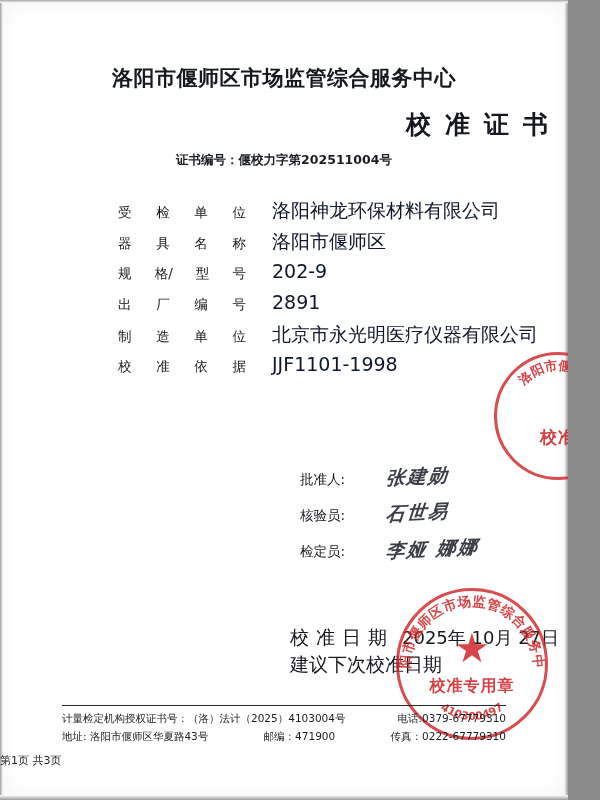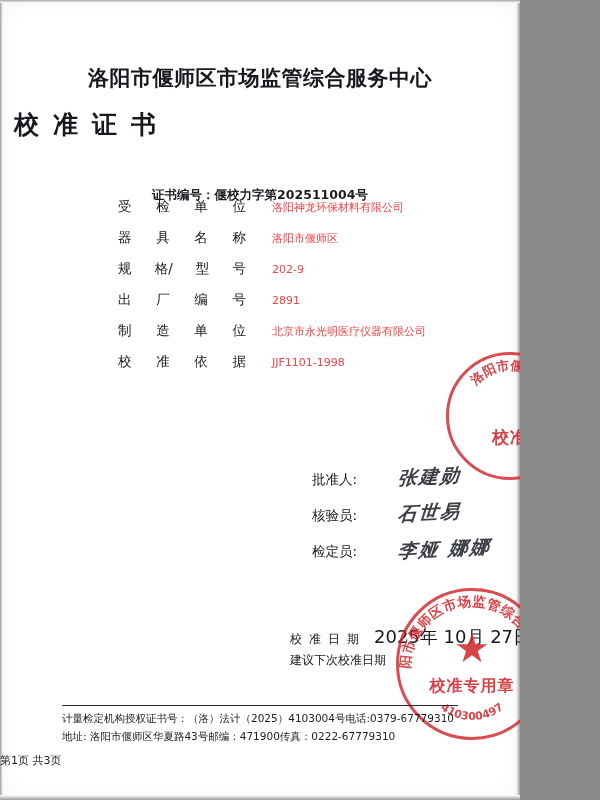--- a/index.html
+++ b/index.html
@@ -8,21 +8,21 @@
     background: #8a8a8a;
   }
   body {
     width: 600px;
     height: 800px;
     overflow: hidden;
     font-family: "Liberation Sans", sans-serif;
   }
   .page {
     position: relative;
-    width: 520px;
+    width: 568px;
     height: 800px;
     background: #ffffff;
     box-sizing: border-box;
     overflow: hidden;
   }
   
   .page::before {
     content: "";
     position: absolute;
     left: 0; top: 0; right: 0; bottom: 0;
@@ -44,40 +44,39 @@
     top: 64px;
     text-align: center;
     font-family: "DejaVu Sans", sans-serif;
     font-weight: bold;
     font-size: 21px;
     letter-spacing: 0.5px;
     color: #15181c;
   }
   .doc-subtitle {
     position: absolute;
-    left: 0; right: 16px;
+    left: 0; right: 6px;
     top: 108px;
-    text-align: left;
+    text-align: right;
     font-family: "DejaVu Sans", sans-serif;
     font-weight: bold;
     font-size: 25px;
     letter-spacing: 14px;
     text-indent: 14px;
     color: #15181c;
   }
   .cert-no {
     position: absolute;
     left: 0; right: 0;
     top: 152px;
     text-align: center;
     font-family: "DejaVu Sans", sans-serif;
     font-size: 12.5px;
     font-weight: bold;
     color: #1a1d21;
-    margin-top: 35px;
   }
 
   .fields {
     position: absolute;
     left: 118px;
     top: 198px;
     width: 400px;
   }
   .field-row {
     display: flex;
@@ -90,36 +89,35 @@
     font-family: "DejaVu Sans", sans-serif;
     font-size: 13.5px;
     color: #15181c;
     display: flex;
     justify-content: space-between;
     letter-spacing: 0px;
   }
   .field-label span { display: inline-block; }
   .field-value {
     font-family: "DejaVu Sans", sans-serif;
-    font-size: 11px;
-    color: #ef4444;
+    font-size: 19px;
+    color: #0f172a;
     padding-left: 26px;
     white-space: nowrap;
   }
 
   .sig-block {
     position: absolute;
     left: 300px;
     top: 470px;
     width: 270px;
   }
   .sig-row {
     position: relative;
     height: 36px;
-    margin-left: 12px;
   }
   .sig-label {
     font-family: "DejaVu Sans", sans-serif;
     font-size: 13.5px;
     color: #15181c;
     display: inline-block;
     width: 78px;
     text-align: justify;
   }
   .sig-hand {
@@ -142,21 +140,21 @@
     top: 625px;
     width: 280px;
   }
   .date-row {
     display: flex;
     align-items: baseline;
     height: 27px;
   }
   .date-label {
     font-family: "DejaVu Sans", sans-serif;
-    font-size: 12px;
+    font-size: 19px;
     color: #15181c;
     white-space: nowrap;
   }
   .date-label.spaced {
     letter-spacing: 7px;
   }
   .date-value {
     font-family: "DejaVu Sans", sans-serif;
     font-size: 18px;
     color: #15181c;
@@ -175,21 +173,21 @@
     position: absolute;
     left: 62px;
     right: 62px;
     top: 712px;
     font-family: "DejaVu Sans", sans-serif;
     font-size: 10.5px;
     color: #1a1d21;
   }
   .footer-row {
     display: flex;
-    justify-content: flex-start;
+    justify-content: space-between;
     height: 18px;
     align-items: baseline;
   }
   .footer-left { white-space: nowrap; }
   .footer-right { white-space: nowrap; }
   .page-no {
     position: absolute;
     left: 0; right: 0;
     top: 753px;
     text-align: left;

